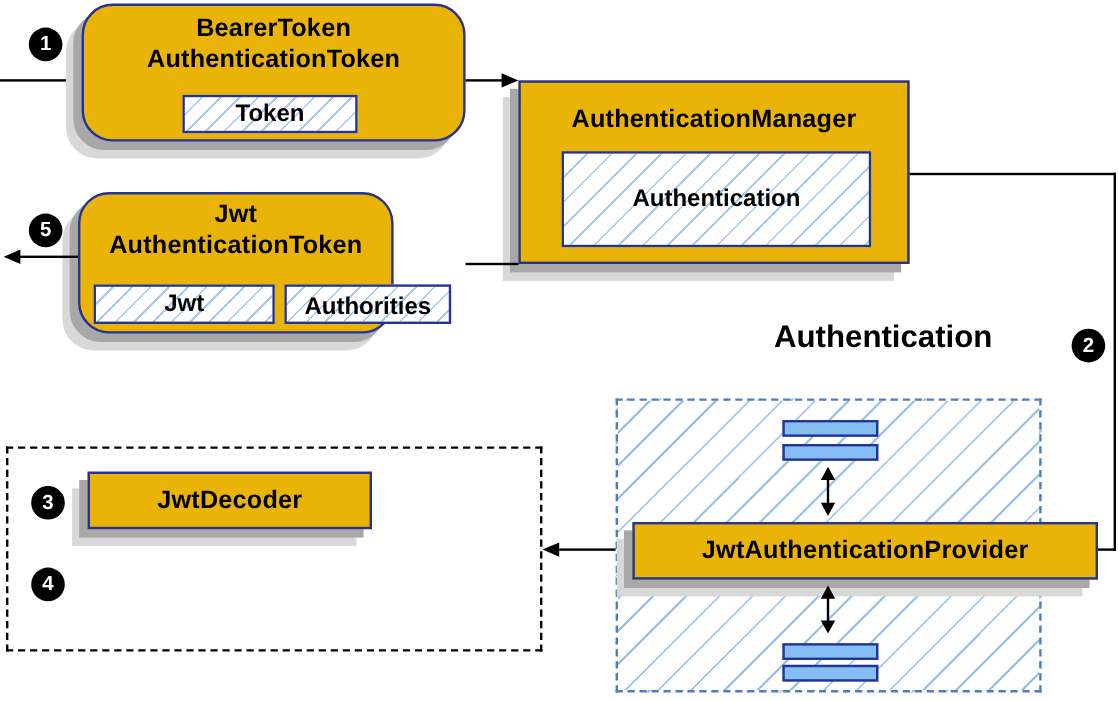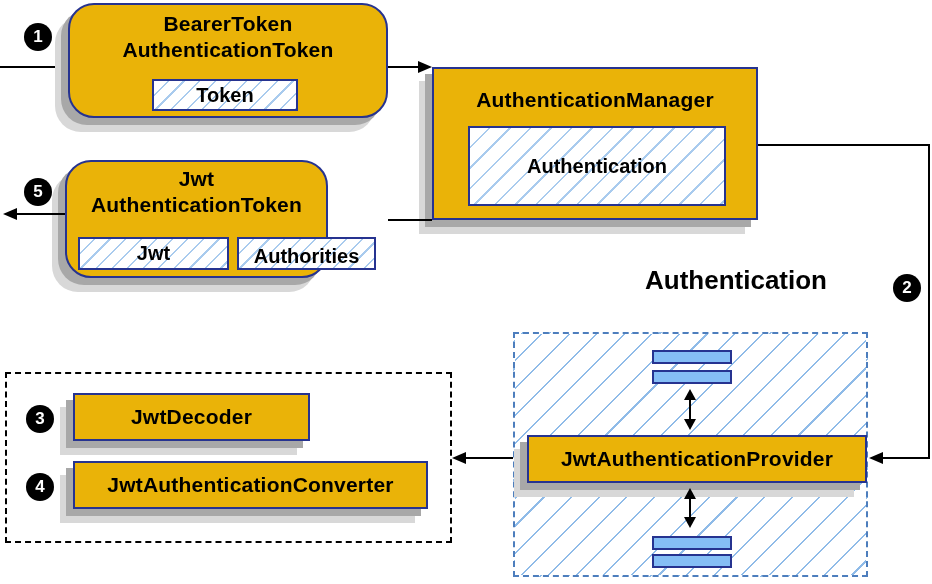--- a/index.html
+++ b/index.html
@@ -102,39 +102,36 @@
 
   <div class="region providers-region" style="left:513px; top:332px; width:355px; height:245px;"></div>
 
   <div class="bar" style="left:652px; top:350px;"></div>
   <div class="bar" style="left:652px; top:370px;"></div>
 
   <div class="tri tri-up" style="left:684px; top:389px;"></div>
   <div class="vline" style="left:689px; top:399px; height:21px;"></div>
   <div class="tri tri-down" style="left:684px; top:419px;"></div>
 
-  <div class="node shadowed flexc" style="left:527px; top:435px; width:340px; height:48px;">
+  <div class="node shadowed flexc" style="left:527px; top:435px; width:388px; height:48px;">
     <span>JwtAuthenticationProvider</span>
   </div>
 
   <div class="tri tri-up" style="left:684px; top:488px;"></div>
   <div class="vline" style="left:689px; top:498px; height:20px;"></div>
   <div class="tri tri-down" style="left:684px; top:517px;"></div>
 
   <div class="bar" style="left:652px; top:536px;"></div>
   <div class="bar" style="left:652px; top:554px;"></div>
 
   <div class="hline" style="left:466px; top:457px; width:47px;"></div>
   <div class="tri tri-left" style="left:452px; top:452px;"></div>
 
   <div class="region decoders-region" style="left:5px; top:372px; width:447px; height:171px;"></div>
 
   <div class="node shadowed flexc" style="left:73px; top:393px; width:237px; height:48px;">
     <span>JwtDecoder</span>
   </div>
   <div class="badge" style="left:26px; top:405px;">3</div>
 
-  <div class="node shadowed flexc" style="left:73px; top:461px; width:355px; height:48px;">
-    <span>JwtAuthenticationConverter</span>
-  </div>
   <div class="badge" style="left:26px; top:473px;">4</div>
 
 </div>
 
 </body></html>

